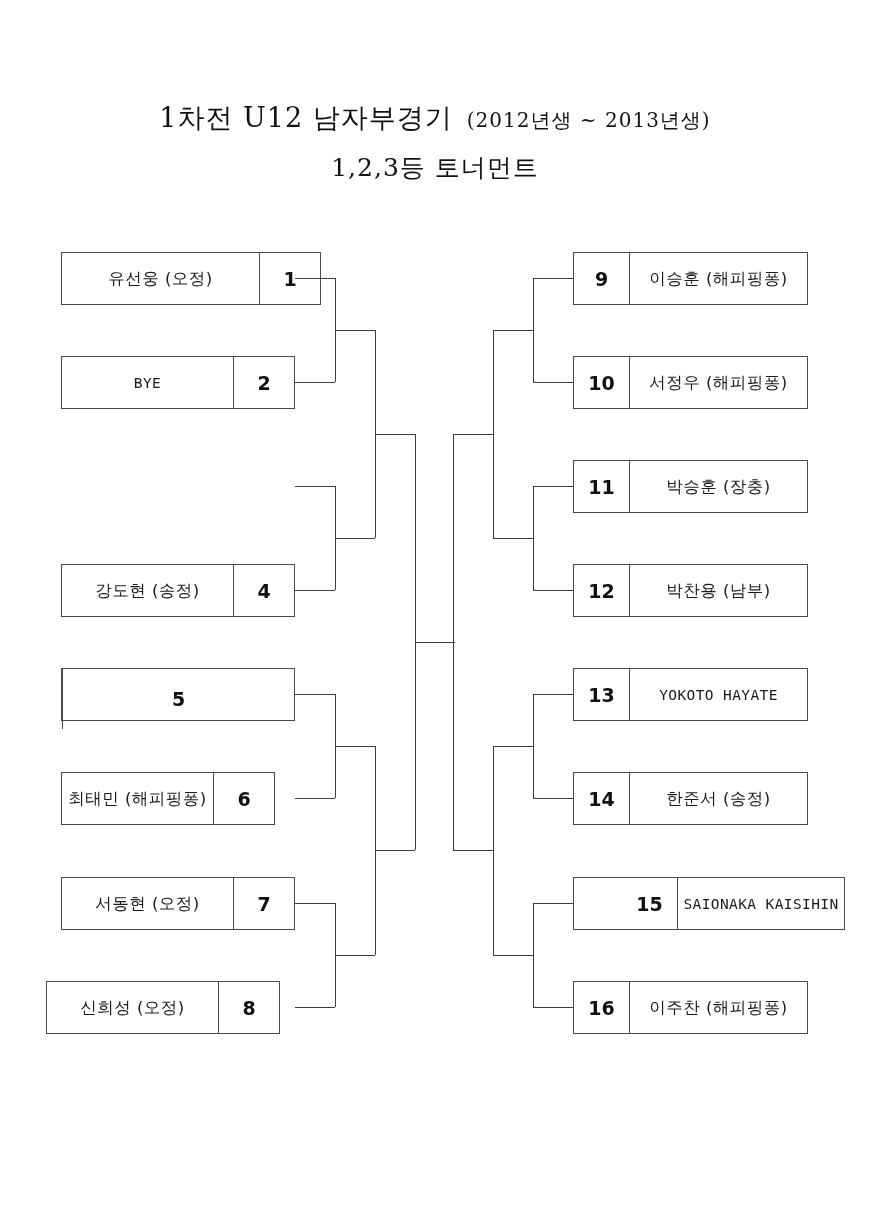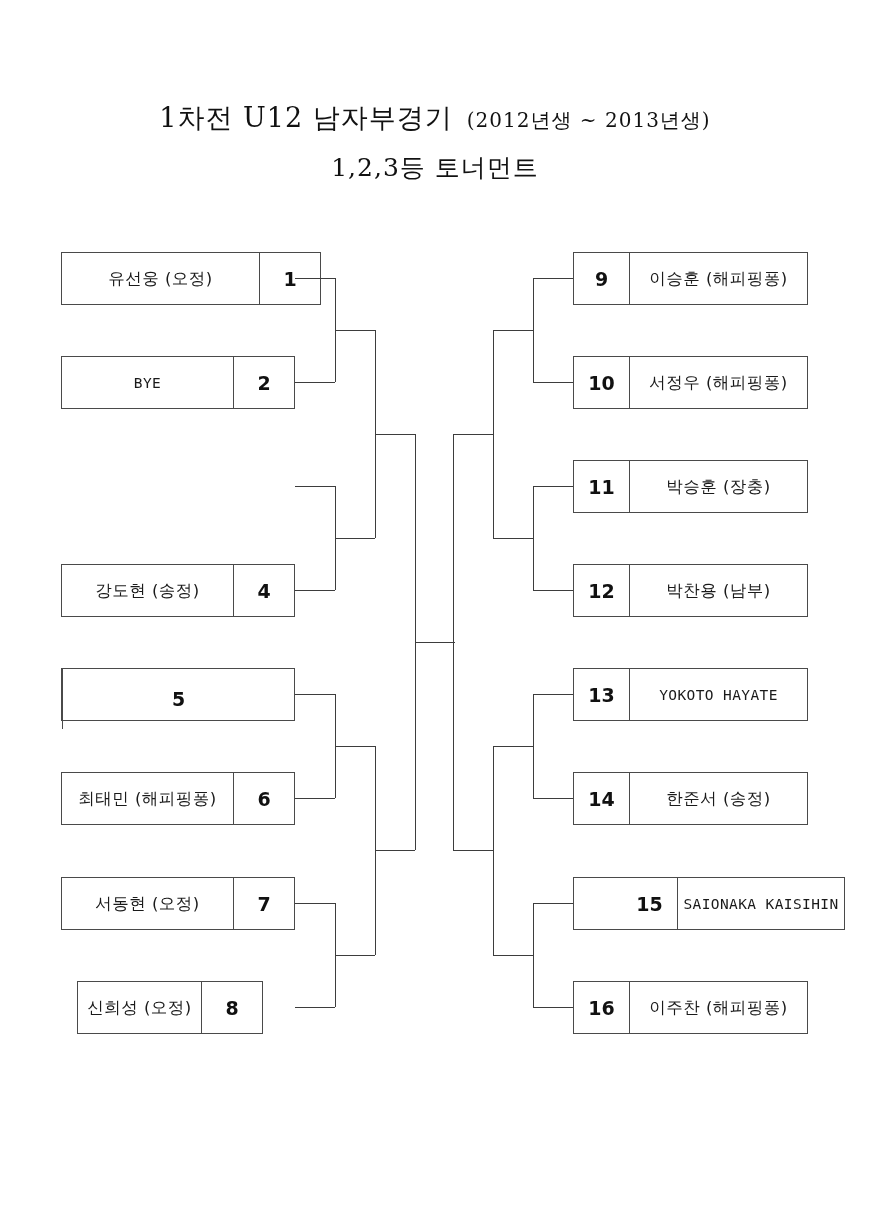--- a/index.html
+++ b/index.html
@@ -127,29 +127,29 @@
     <span class="num">2</span>
   </div>
   <div class="slot left" style="left:61px; top:564px; width:234px;">
     <span class="name">강도현 (송정)</span>
     <span class="num">4</span>
   </div>
   <div class="slot left" style="left:61px; top:668px; width:234px;flex-direction:column;">
     <span class="name">박시율 (남산)</span>
     <span class="num">5</span>
   </div>
-  <div class="slot left" style="left:61px; top:772px; width:234px;">
+  <div class="slot left" style="left:61px; top:772px; width:214px;">
     <span class="name">최태민 (해피핑퐁)</span>
     <span class="num">6</span>
   </div>
   <div class="slot left" style="left:61px; top:877px; width:234px;">
     <span class="name">서동현 (오정)</span>
     <span class="num">7</span>
   </div>
-  <div class="slot left" style="left:77px; top:981px; width:186px;">
+  <div class="slot left" style="left:46px; top:981px; width:234px;">
     <span class="name">신희성 (오정)</span>
     <span class="num">8</span>
   </div>
 
   <div class="slot right" style="left:573px; top:252px; width:235px;">
     <span class="num">9</span>
     <span class="name">이승훈 (해피핑퐁)</span>
   </div>
   <div class="slot right" style="left:573px; top:356px; width:235px;">
     <span class="num">10</span>

